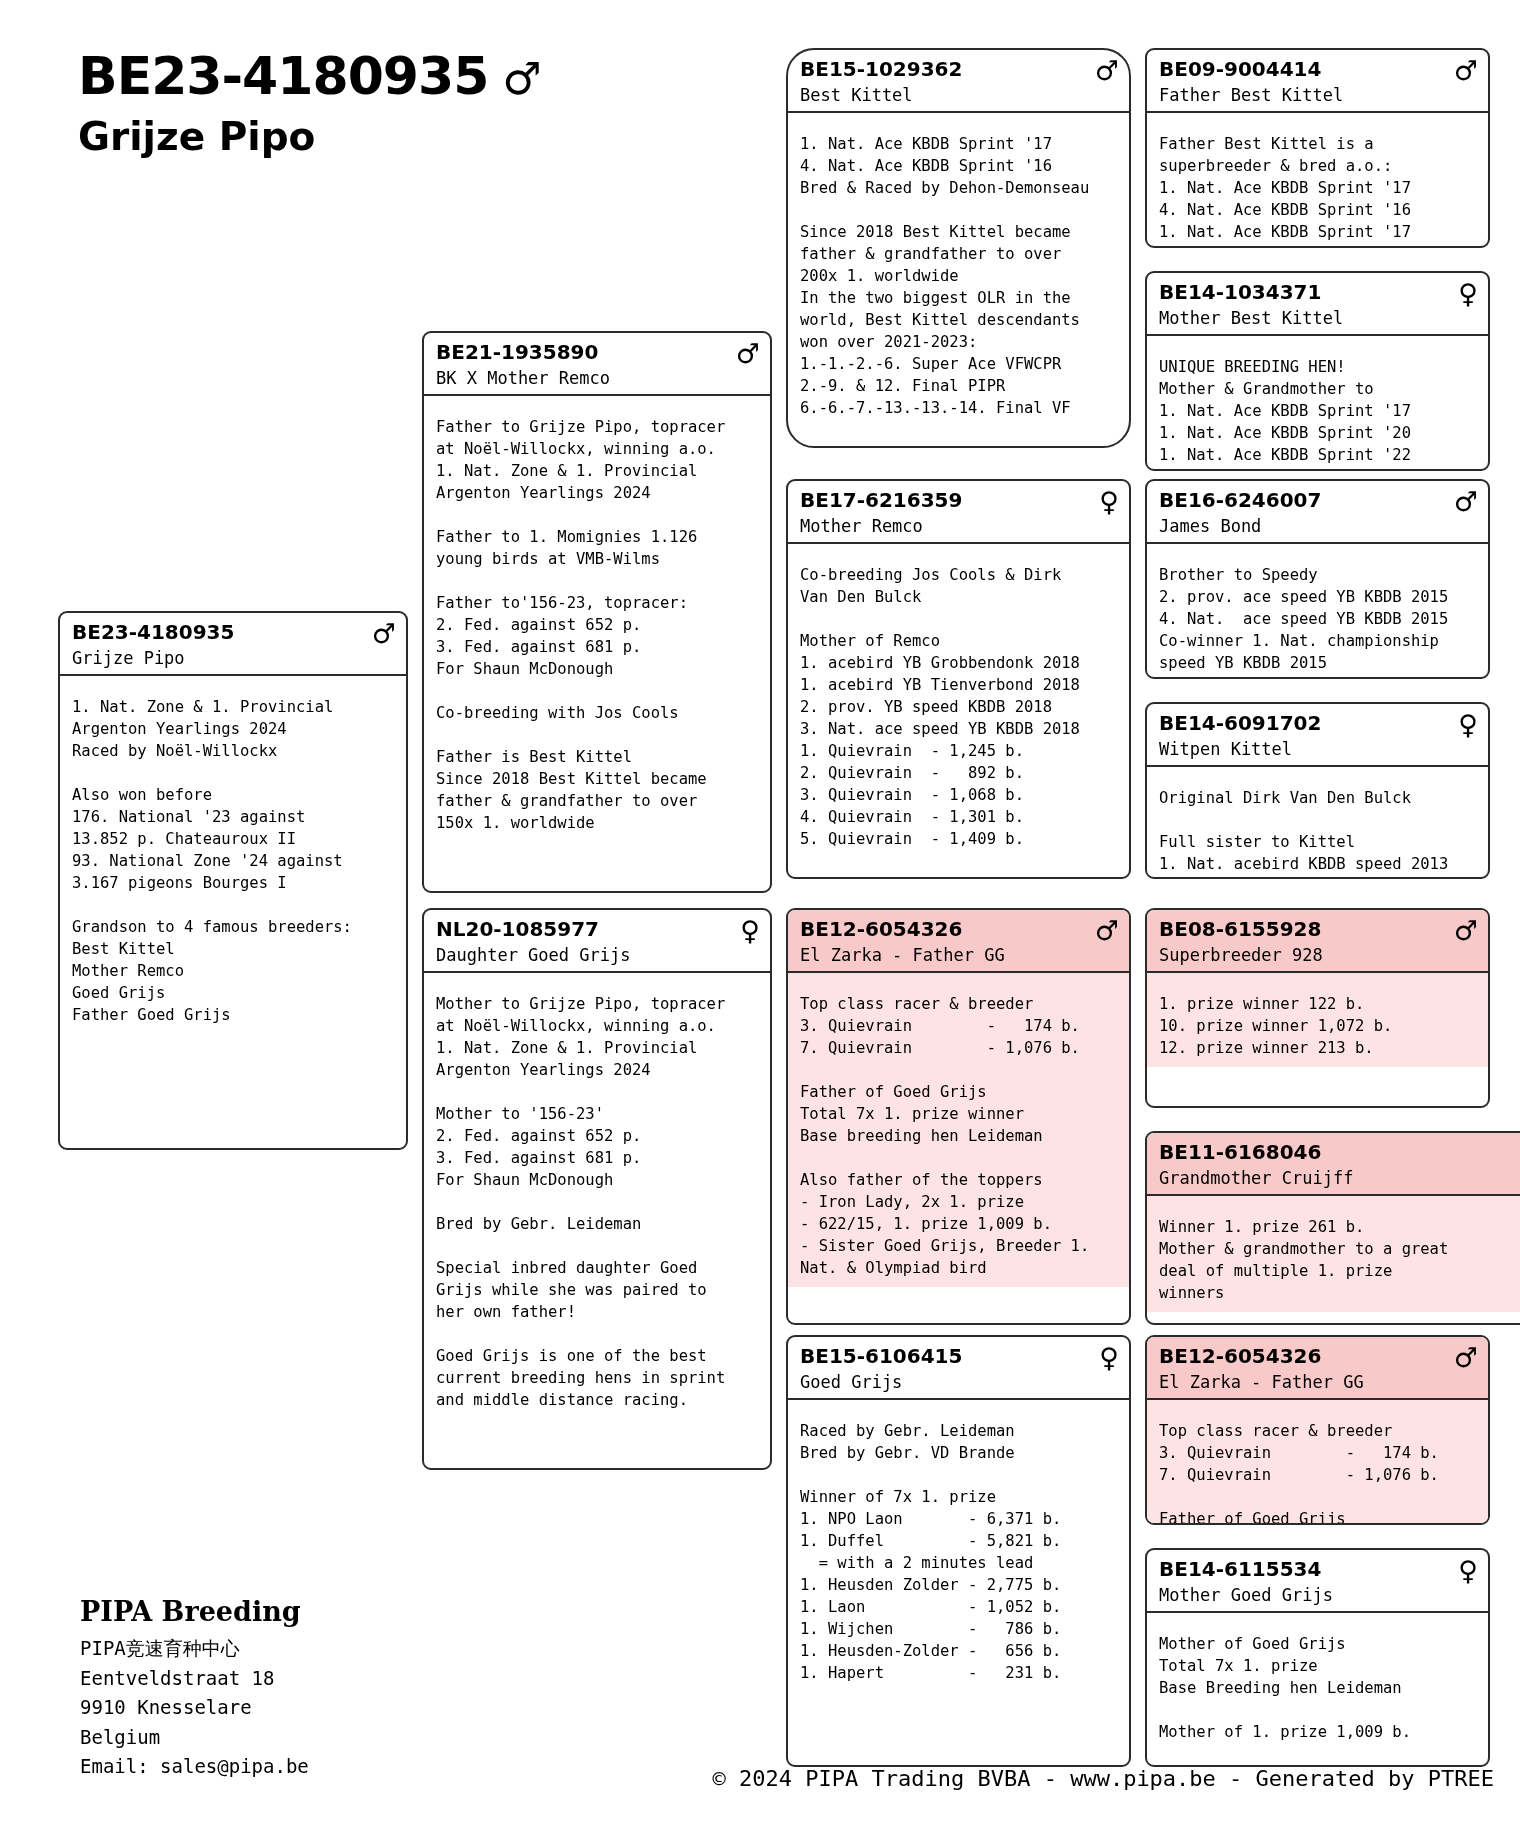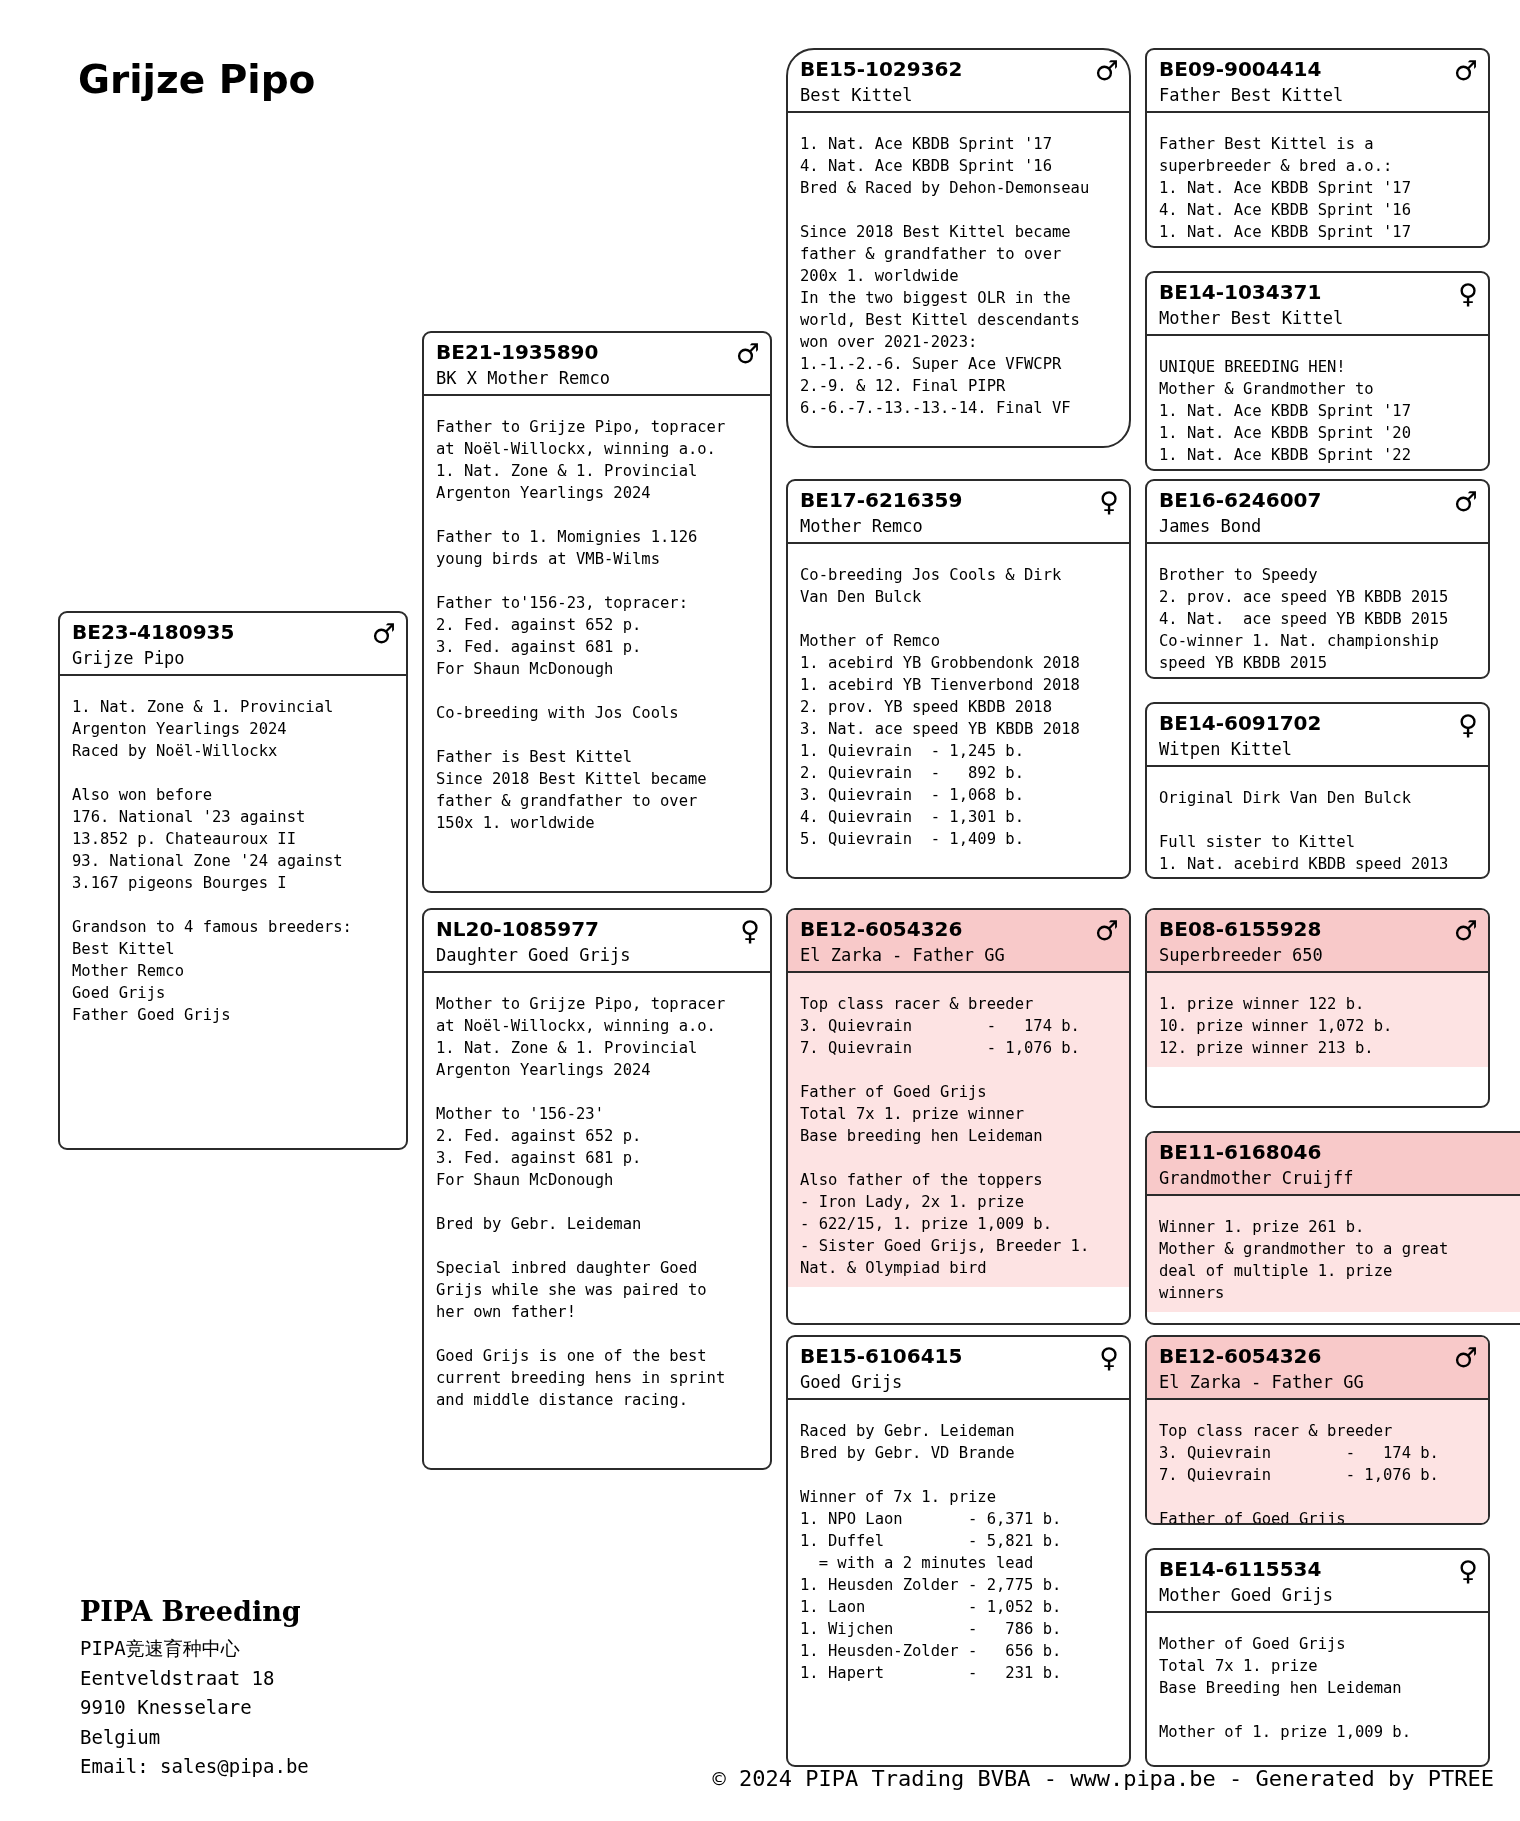--- a/index.html
+++ b/index.html
@@ -127,20 +127,23 @@
     font-size: 22px;
     white-space: nowrap;
   }
 </style>
 </head>
 <body>
 
 <div id="sheet">
 
   <div id="title-block">
+    <div class="t1">
+      <span>BE23-4180935</span><span class="sex">♂</span>
+    </div>
     <div class="t2">Grijze Pipo</div>
   </div>
 
   <div class="card" style="left:58px; top:611px; width:350px; height:539px;">
     <div class="hdr">
       <div class="ring">BE23-4180935</div>
       <div class="name">Grijze Pipo</div>
       <div class="sexmark">♂</div>
     </div>
     <div class="divider"></div>
@@ -355,21 +358,21 @@
     <div class="divider"></div>
     <div class="body">Original Dirk Van Den Bulck
 
 Full sister to Kittel
 1. Nat. acebird KBDB speed 2013</div>
   </div>
 
   <div class="card pink" style="left:1145px; top:908px; width:345px; height:200px;">
     <div class="hdr">
       <div class="ring">BE08-6155928</div>
-      <div class="name">Superbreeder 650</div>
+      <div class="name">Superbreeder 928</div>
       <div class="sexmark">♂</div>
     </div>
     <div class="divider"></div>
     <div class="body">1. prize winner 122 b.
 10. prize winner 1,072 b.
 12. prize winner 213 b.</div>
   </div>
 
   <div class="card pink" style="left:1145px; top:1131px; width:412px; height:194px;">
     <div class="hdr">

